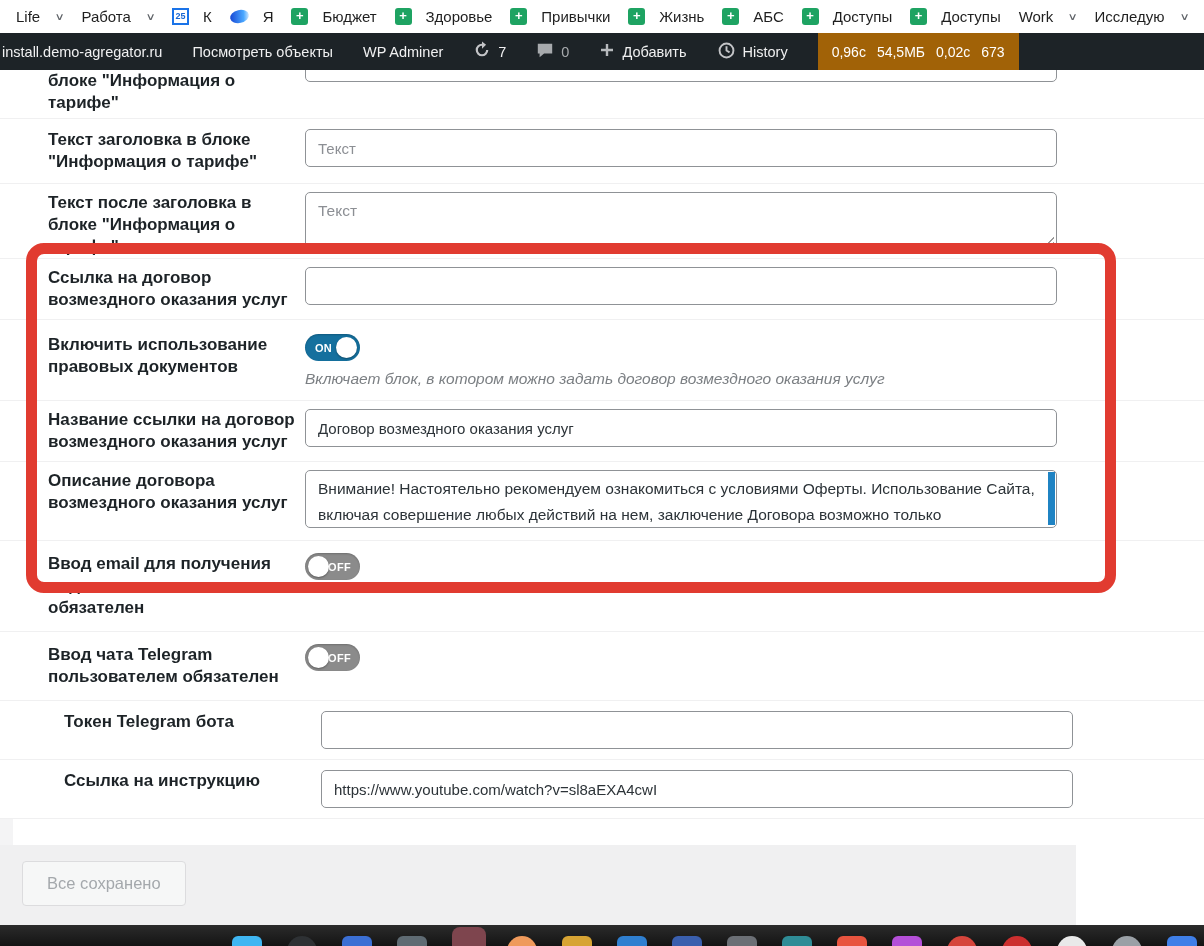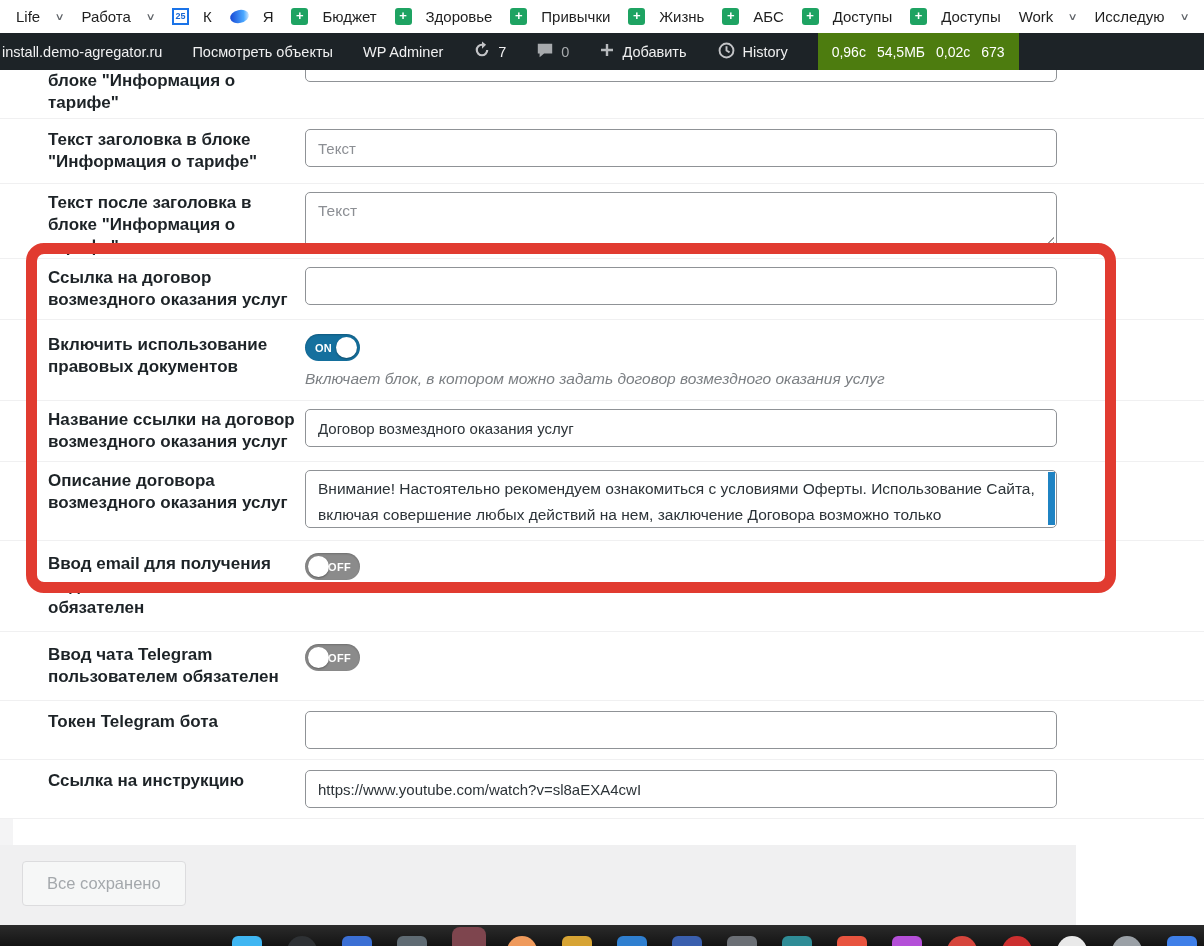--- a/index.html
+++ b/index.html
@@ -24,21 +24,21 @@
   
   #admin-bar {
     position:absolute; top:33px; left:0; width:1204px; height:37px;
     background:#1d2327; color:#f0f0f1; display:flex; align-items:center;
     font-size:14.5px; z-index:9;
   }
   .ab-item { display:inline-flex; align-items:center; gap:7px; margin-right:30px; cursor:pointer; white-space:nowrap; }
   .ab-item:first-child { margin-left:2px; }
   .ab-count-dim { color:#a7aaad; }
   .ab-icon { display:inline-block; }
-  #qm-box { background:#4d7c0f; color:#fff; height:37px; display:flex; align-items:center;
+  #qm-box { background:#a16207; color:#fff; height:37px; display:flex; align-items:center;
     gap:11px; padding:0 14px; font-size:14px; cursor:pointer; }
 
   
   #left-gutter { position:absolute; left:0; top:70px; width:13px; height:775px; background:#f4f4f5; z-index:1; }
   #content { position:absolute; top:70px; left:0; width:1204px; background:#fff; z-index:2; }
   .row { display:flex; align-items:flex-start; border-bottom:1px solid #f0f0f1; }
   .row-label { width:257px; margin-left:48px; flex:none; font-size:17px; line-height:22px;
     font-weight:bold; color:#1d2327; }
   .row-field { flex:1; }
   input.txt, textarea.txt {
@@ -70,21 +70,21 @@
   .toggle.off .tlabel { margin-left:auto; margin-right:9px;padding-left:12px; }
 
   
   #row-0 { padding:0 0 4px; }
   #row-0 input { margin-top:-26px; }
   #row-1 { padding:10px 0; }
   #row-2 { padding:8px 0 0; min-height:74px; }
   #row-3 { padding:14px 0 12px; }
   #row-4, #row-5, #row-6 { padding:8px 0; }
   #row-7, #row-8 { padding:12px 0; }
-  #row-9, #row-10 { padding:10px 0; }
+  #row-9, #row-10 { padding:10px 16px; }
 
   
   #annotation-rect { position:absolute; left:26px; top:243px; width:1090px; height:350px;
     border:11px solid #e13b30; border-radius:18px; z-index:5; pointer-events:none; }
 
   
   #footer { position:absolute; left:0; top:845px; width:1076px; height:80px; background:#f0f0f1; z-index:6; }
   #save-button { margin:16px 0 0 22px; background:#f6f7f7; border:1px solid #dcdcde; border-radius:4px;
     color:#a4a8ac; font-size:16.5px; padding:12px 24px; font-family:"Liberation Sans", sans-serif; cursor:default; }
 

